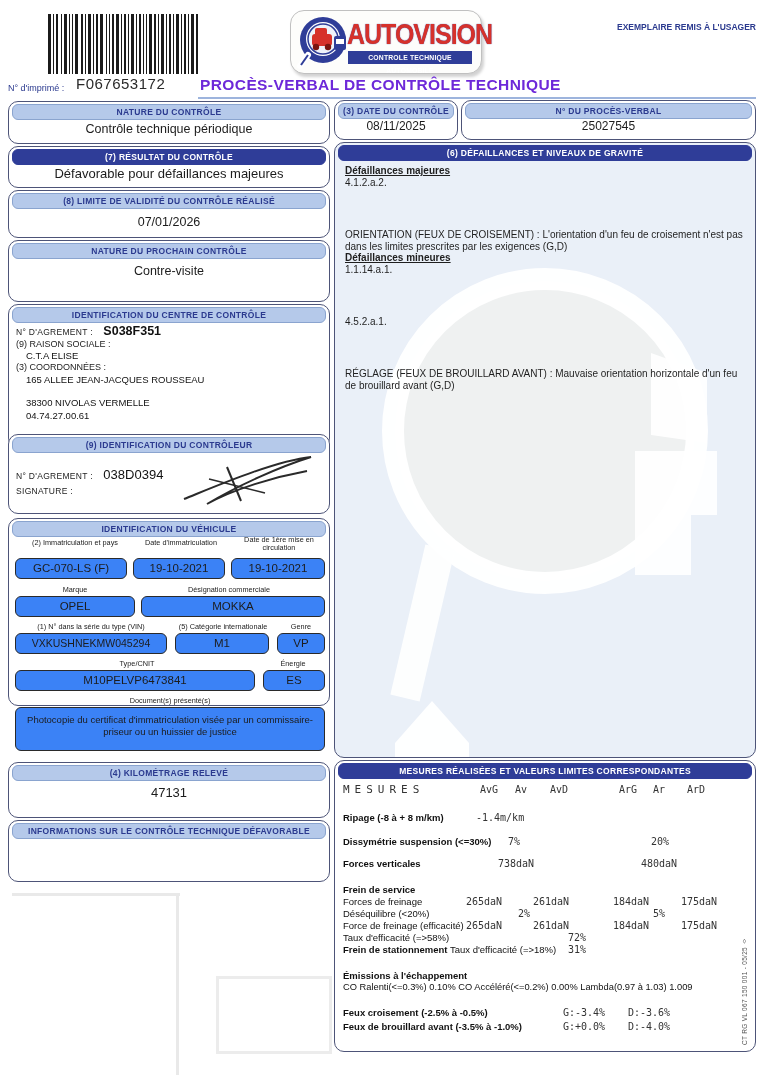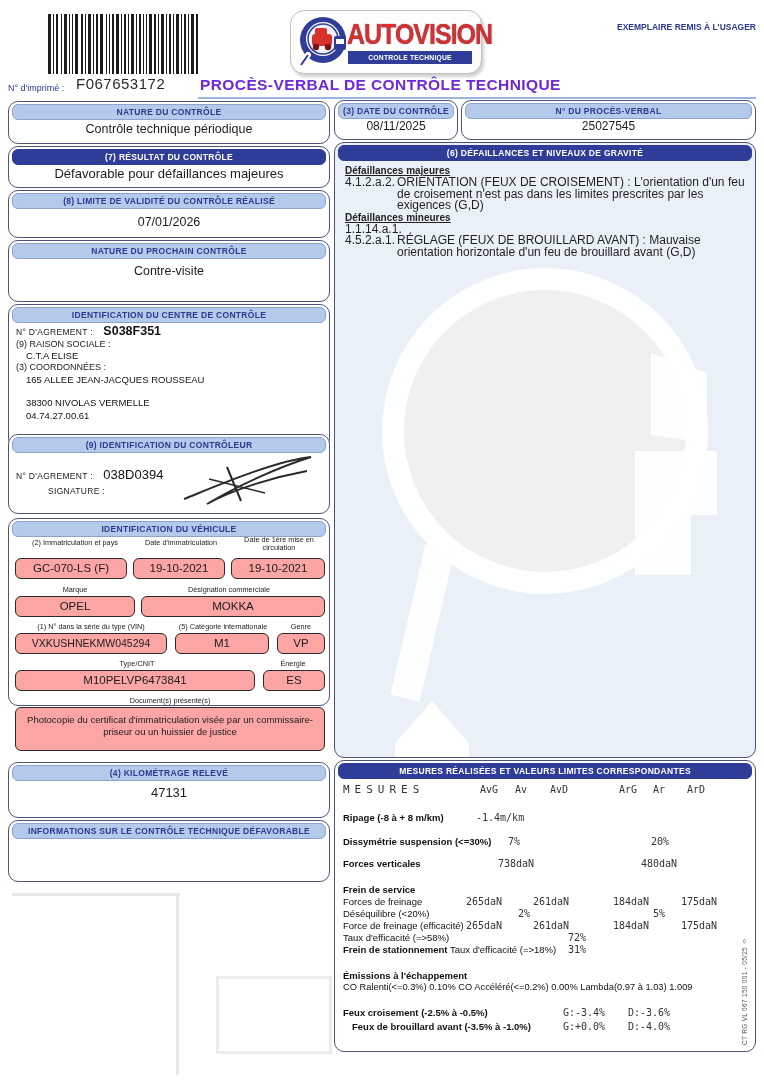--- a/index.html
+++ b/index.html
@@ -27,36 +27,36 @@
   .logo-name { position:absolute; left:56px; top:9px; font-size:25px; font-weight:bold; color:#d6312b;
                letter-spacing:-1px; transform:scaleY(1.15); text-shadow:0 0 1px #2f3d98; }
   .logo-bar { position:absolute; left:57px; top:40px; width:124px; height:13px; background:#2f3d98;
               color:#fff; font-size:6.8px; font-weight:bold; text-align:center; line-height:13px; letter-spacing:.2px; }
 
   
   .panel-def { position:absolute; left:334px; top:142px; width:422px; height:616px;
                border:1.5px solid #4d5478; border-radius:10px; background:#eaf0f8; overflow:hidden; }
   .def-content { position:absolute; left:10px; right:8px; top:22px; color:#1f1f1f; }
   .def-title { font-size:10px; font-weight:bold; text-decoration:underline; margin-bottom:1px; }
-  .def-row { display:flex; font-size:12px; line-height:11.5px; }
+  .def-row { display:flex; font-size:10px; line-height:11.5px;flex-direction:column; }
   .def-code { flex:0 0 52px; }
   .def-text { flex:1; }
 
   
   .panel-mes { position:absolute; left:334px; top:760px; width:422px; height:292px;
                border:1.5px solid #4d5478; border-radius:10px; background:#fff; overflow:hidden; }
   .m { position:absolute; font-size:10px; color:#333; font-family:"DejaVu Sans Mono", monospace; white-space:nowrap; }
   .ml { position:absolute; font-size:9.5px; color:#111; white-space:nowrap; }
   .mlb { font-weight:bold; }
   .mes-title { position:absolute; left:8px; top:22px; font-family:"DejaVu Sans Mono", monospace;
                font-size:11px; letter-spacing:5px; color:#333; }
 
   
   .flab { position:absolute; font-size:7.3px; color:#222; text-align:center; line-height:8px; }
-  .fbox { position:absolute; height:21px; border:1.3px solid #2a2a2a; border-radius:6px; background:#fca5a5;
+  .fbox { position:absolute; height:21px; border:1.3px solid #2a2a2a; border-radius:6px; background:#3b82f6;
           text-align:center; font-size:11.5px; color:#1c1c1c; line-height:19px; }
 
   .small-label { font-size:8.5px; color:#222; letter-spacing:.3px; }
   .faint { position:absolute; background:#e9e9e9; }
   .side-caption { position:absolute; left:741px; top:935px; height:110px; font-size:6.5px; color:#555;
                   writing-mode:vertical-rl; transform:rotate(180deg); letter-spacing:.3px; }
 </style>
 </head>
 <body>
 
@@ -163,21 +163,21 @@
     <div style="position:absolute;left:17px;top:92px;font-size:9.5px;color:#111;">38300 NIVOLAS VERMELLE</div>
     <div style="position:absolute;left:17px;top:105px;font-size:9.5px;color:#111;">04.74.27.00.61</div>
   </div>
 
   <div class="box" style="top:434px;height:80px;">
     <span class="hdr hdr-light">(9) IDENTIFICATION DU CONTRÔLEUR</span>
     <div style="position:absolute;left:7px;top:30px;">
       <span class="small-label">N° D'AGREMENT :</span>
       <span style="font-size:13px;color:#111;margin-left:6px;">038D0394</span>
     </div>
-    <div style="position:absolute;left:7px;top:51px;margin-left:32px;" class="small-label">SIGNATURE :</div>
+    <div style="position:absolute;left:7px;top:51px;" class="small-label">SIGNATURE :</div>
     <svg style="position:absolute;left:170px;top:14px;" width="140" height="60" viewBox="0 0 140 60">
       <path d="M5 50 C 35 38, 95 12, 132 8 C 100 18, 60 36, 28 55 C 55 40, 95 28, 128 22" fill="none" stroke="#2a2a2a" stroke-width="2"></path>
       <path d="M48 18 L 62 52" fill="none" stroke="#2a2a2a" stroke-width="2"></path>
       <path d="M30 30 L 86 44" fill="none" stroke="#2a2a2a" stroke-width="1.6"></path>
     </svg>
   </div>
 
   <div class="box" style="top:518px;height:188px;">
     <span class="hdr hdr-light">IDENTIFICATION DU VÉHICULE</span>
     <div class="flab" style="left:8px;top:20px;width:116px;">(2) Immatriculation et pays</div>
@@ -307,21 +307,21 @@
       <span>CO Accéléré(&lt;=0.2%)</span>
       <span>0.00%</span>
       <span>Lambda(0.97 à 1.03)</span>
       <span>1.009</span>
     </span>
 
     <span class="ml mlb" style="left:8px;top:246px;">Feux croisement (-2.5% à -0.5%)</span>
     <span class="m" style="left:228px;top:246px;">G:-3.4%</span>
     <span class="m" style="left:293px;top:246px;">D:-3.6%</span>
 
-    <span class="ml mlb" style="left:17px;top:260px;text-align:right;">Feux de brouillard avant (-3.5% à -1.0%)</span>
+    <span class="ml mlb" style="left:8px;top:260px;text-align:right;">Feux de brouillard avant (-3.5% à -1.0%)</span>
     <span class="m" style="left:228px;top:260px;">G:+0.0%</span>
     <span class="m" style="left:293px;top:260px;">D:-4.0%</span>
   </div>
 
   <div class="faint" style="left:12px;top:893px;width:168px;height:2.5px;"></div>
   <div class="faint" style="left:176px;top:895px;width:2.5px;height:180px;"></div>
   <div style="position:absolute;left:216px;top:976px;width:116px;height:78px;border:3px solid #ececec;"></div>
 
   <div class="side-caption">CT RG VL 067 150 001 - 05/25 ◊</div>
 </div>

